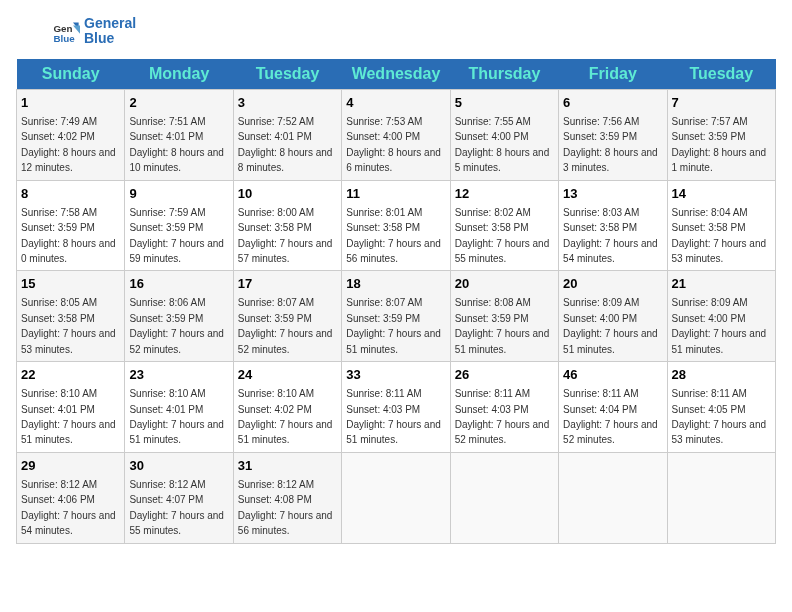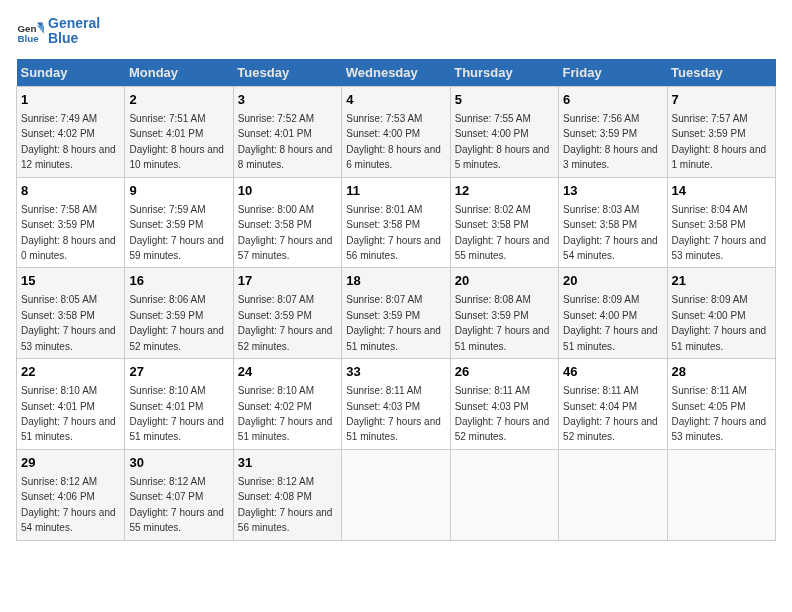--- a/index.html
+++ b/index.html
@@ -8,20 +8,21 @@
       background: #fff;
       width: 792px;
       min-height: 612px;
       padding: 16px;
     }
     .header {
       display: flex;
       justify-content: space-between;
       align-items: flex-end;
       margin-bottom: 12px;
+      margin-left: 36px;
     }
     .logo {
       display: flex;
       align-items: center;
       gap: 4px;
     }
     .logo-text {
       font-size: 14px;
       font-weight: bold;
       color: #333;
@@ -46,24 +47,24 @@
       font-size: 14px;
       color: #555;
     }
     table {
       width: 100%;
       border-collapse: collapse;
       font-size: 11px;
     }
     th {
       background-color: #2a6db5;
-      color: #e5e5e5;
+      color: #5eead4;
       padding: 6px 4px;
-      text-align: left;
-      font-size: 13px;
+      text-align: center;
+      font-size: 16px;
       font-weight: bold;
     }
     td {
       vertical-align: top;
       padding: 4px 4px;
       border: 1px solid #ccc;
       width: 14.28%;
       min-height: 80px;
       line-height: 1.4;
     }
@@ -213,21 +214,21 @@
         <span class="day-num">21</span>
         <span class="day-info">Sunrise: 8:09 AM<br>Sunset: 4:00 PM<br>Daylight: 7 hours and 51 minutes.</span>
       </td>
       </tr>
       <tr>
         <td>
         <span class="day-num">22</span>
         <span class="day-info">Sunrise: 8:10 AM<br>Sunset: 4:01 PM<br>Daylight: 7 hours and 51 minutes.</span>
       </td>
         <td>
-        <span class="day-num">27</span>
+        <span class="day-num">23</span>
         <span class="day-info">Sunrise: 8:10 AM<br>Sunset: 4:01 PM<br>Daylight: 7 hours and 51 minutes.</span>
       </td>
         <td>
         <span class="day-num">24</span>
         <span class="day-info">Sunrise: 8:10 AM<br>Sunset: 4:02 PM<br>Daylight: 7 hours and 51 minutes.</span>
       </td>
         <td>
         <span class="day-num">33</span>
         <span class="day-info">Sunrise: 8:11 AM<br>Sunset: 4:03 PM<br>Daylight: 7 hours and 51 minutes.</span>
       </td>

